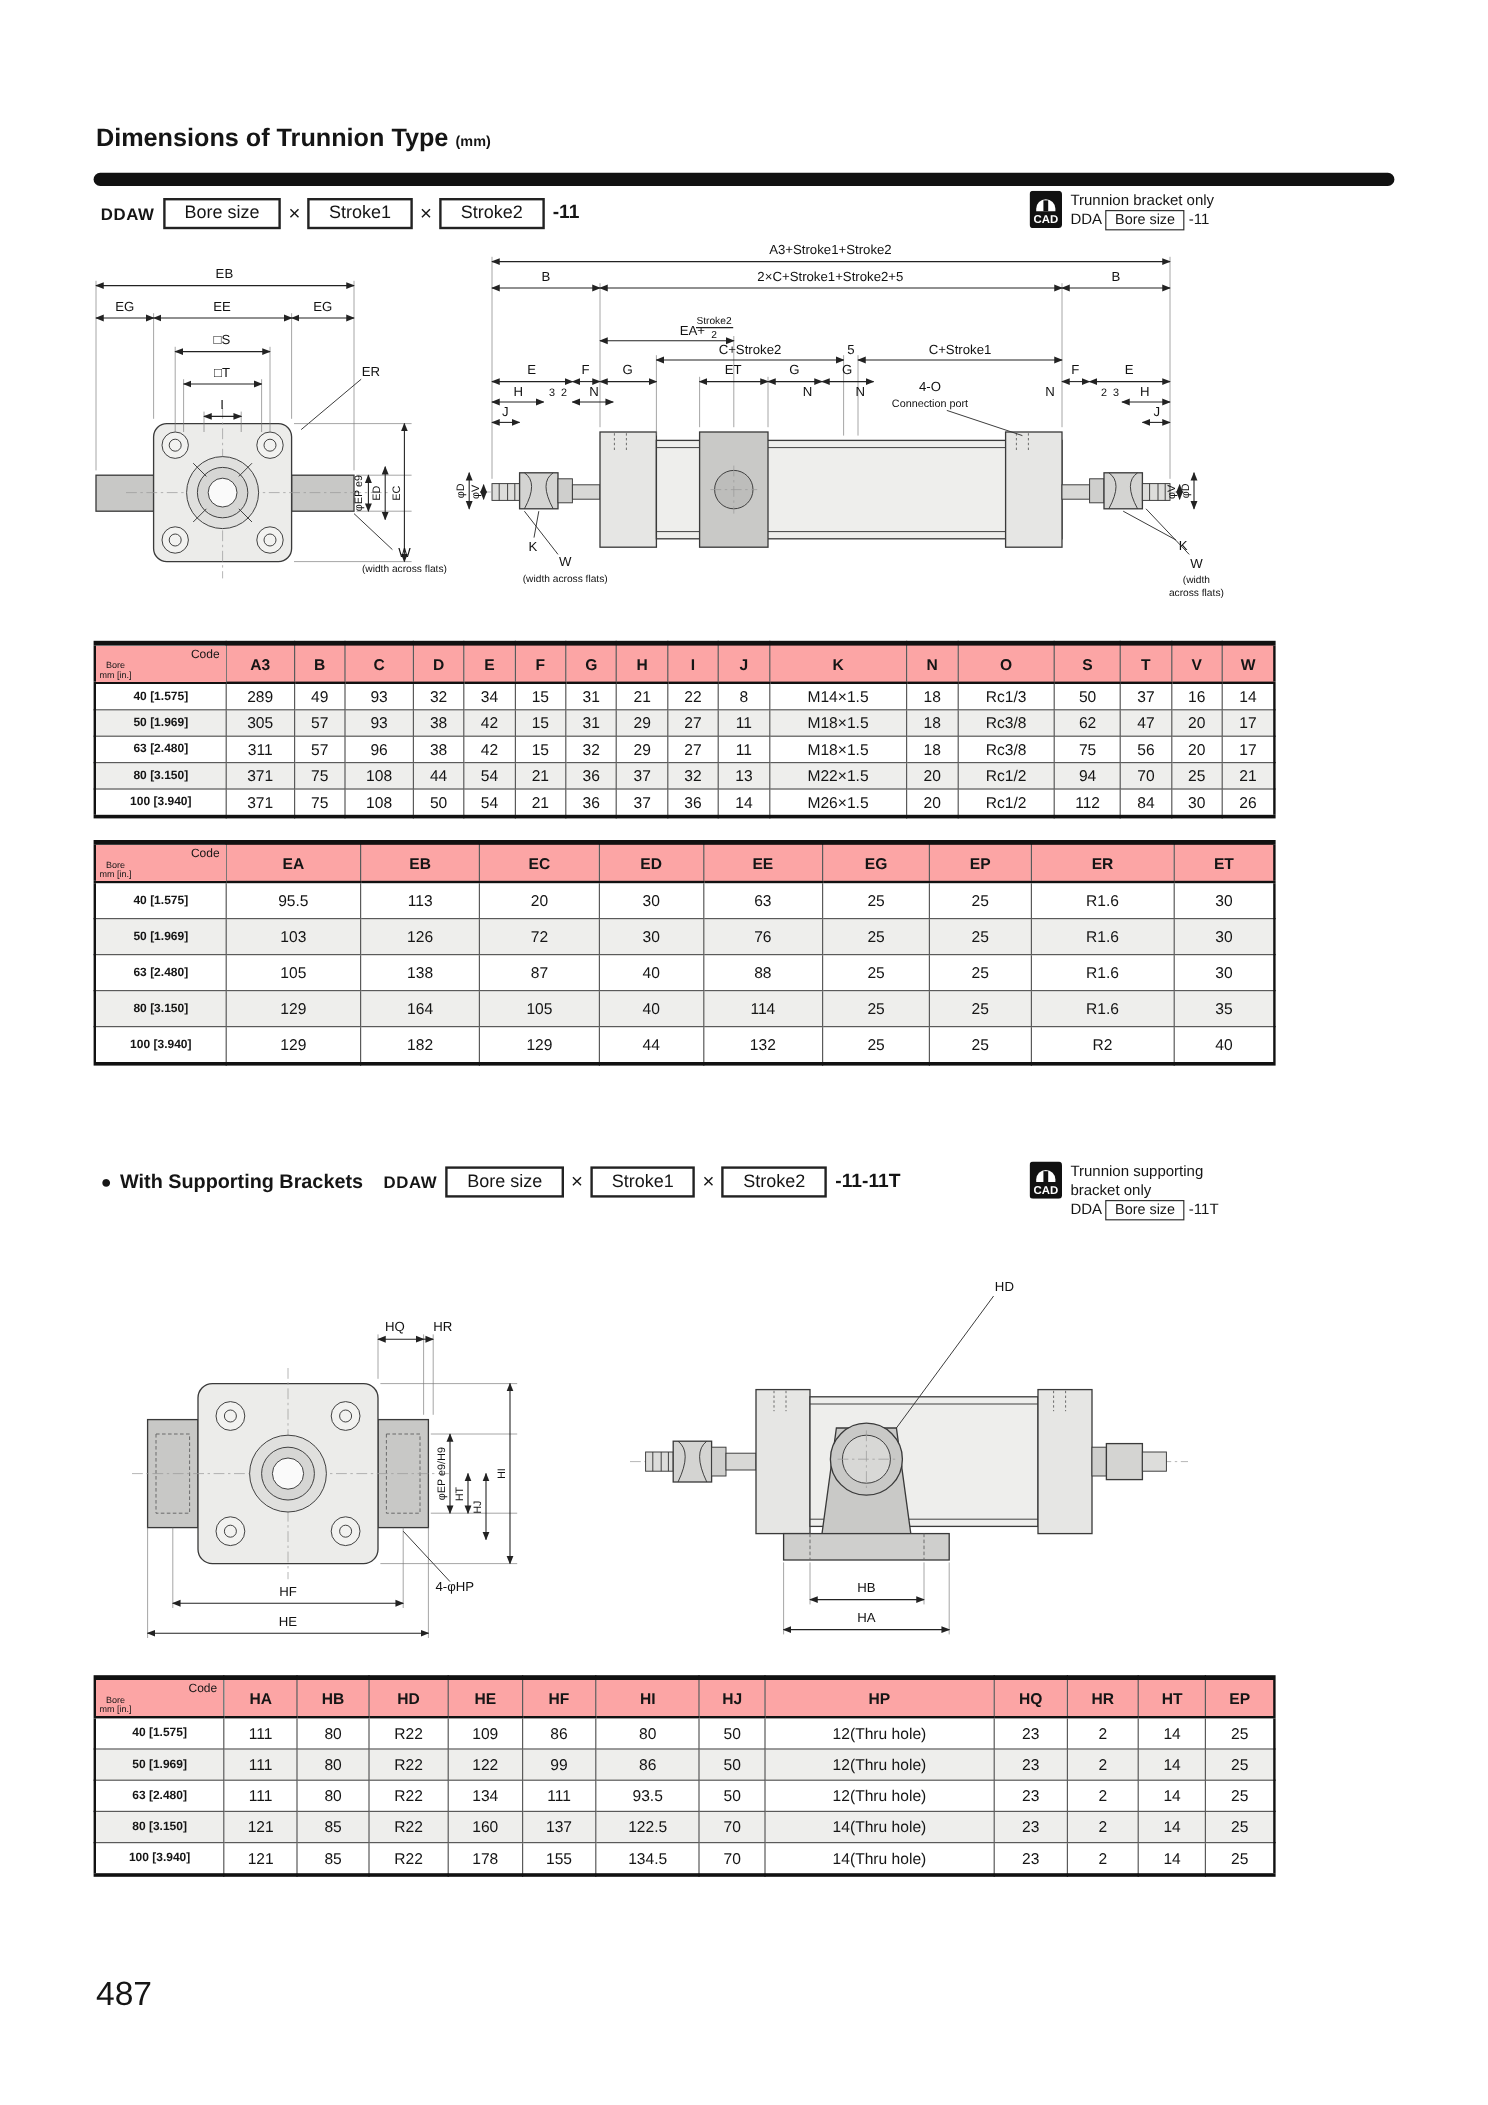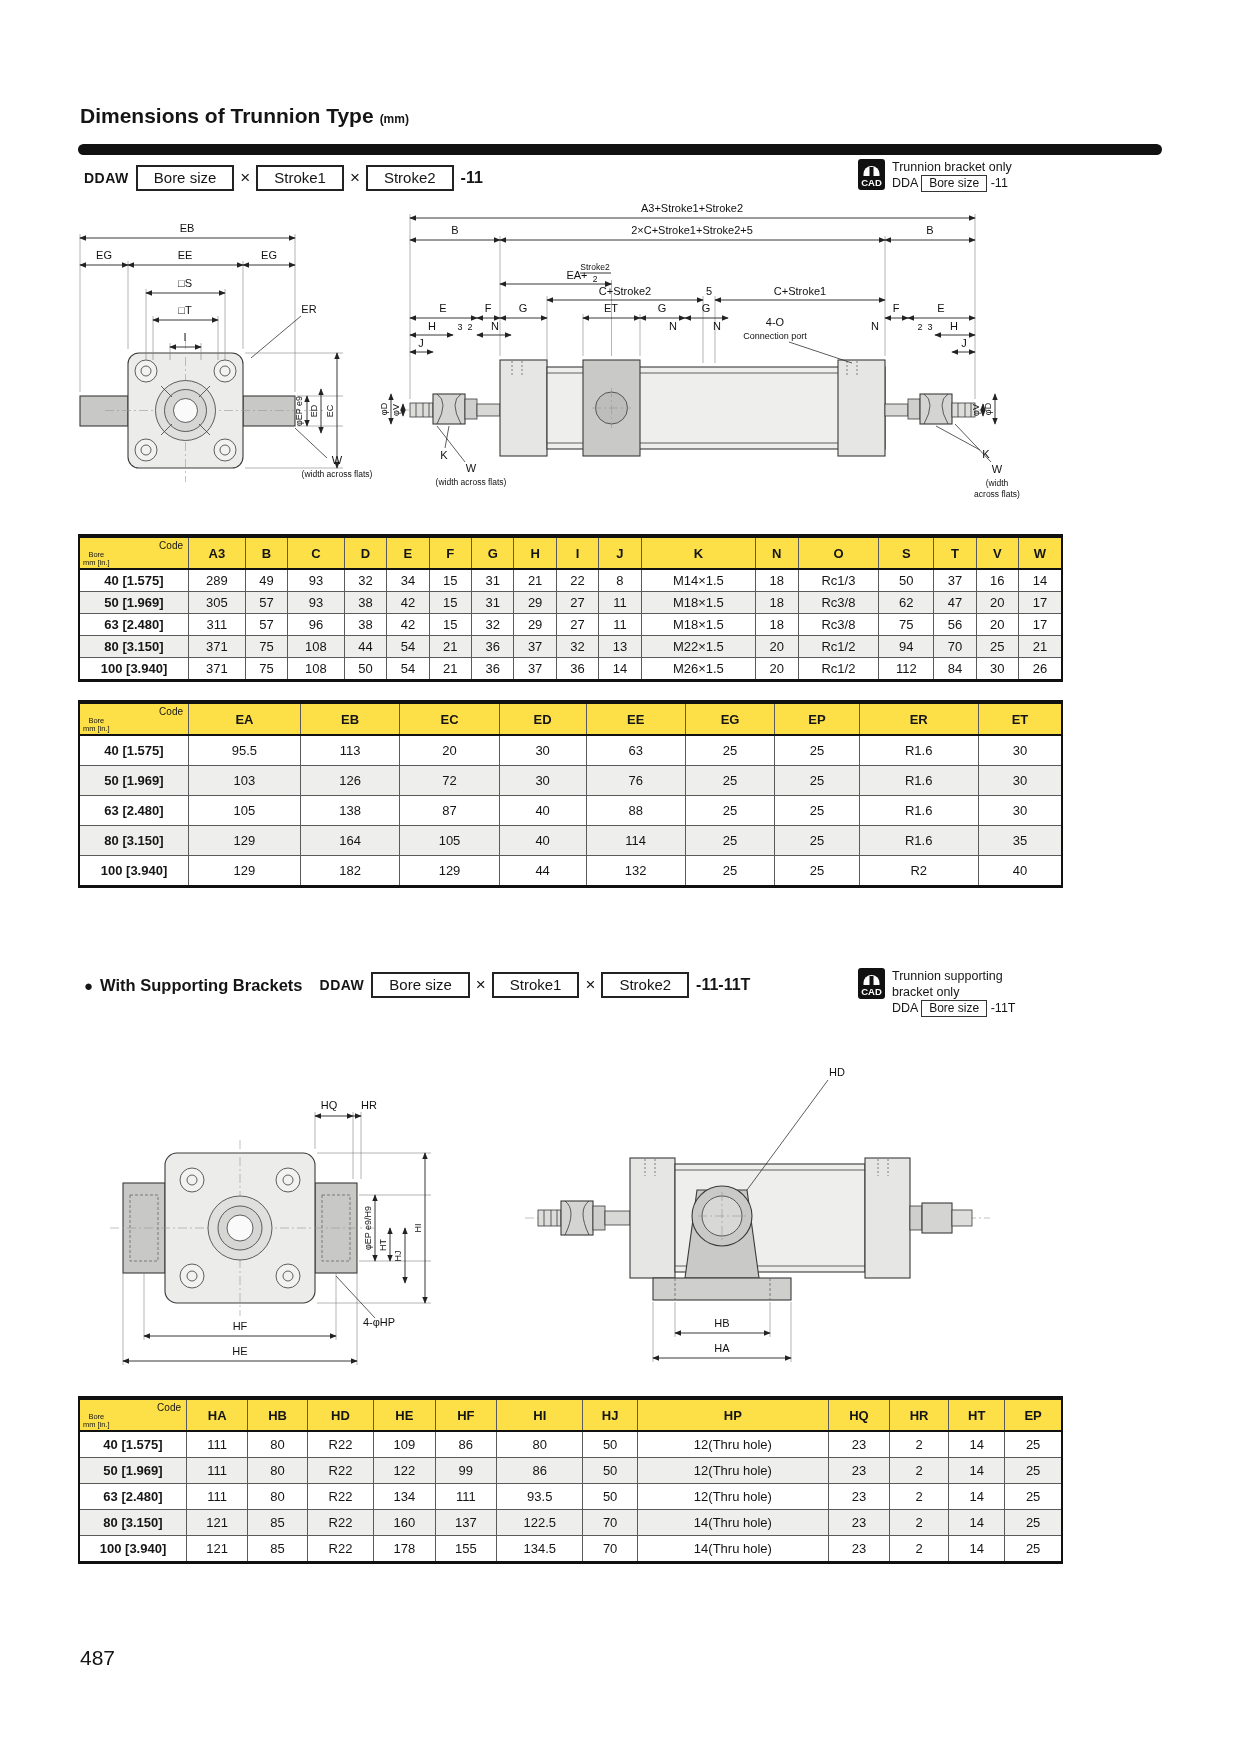--- a/index.html
+++ b/index.html
@@ -20,23 +20,23 @@
   #cad2{left:858px;top:920px;}
   .cad-note .boxed{border:1px solid #333;padding:0 7px;font-size:12px;display:inline-block;line-height:15px;}
   
   #sec2{position:absolute;left:84px;top:924px;display:flex;align-items:center;gap:7px;}
   #sec2 .bullet{font-size:15px;}
   #sec2 .sec-title{font-size:16.5px;font-weight:bold;margin-right:10px;text-align:right;}
   
   .dim-table{position:absolute;border-collapse:collapse;width:985px;background:#fff;
              border:2px solid #111;border-top-width:4px;border-bottom-width:3px;font-size:13px;}
   .dim-table th,.dim-table td{border:1px solid #5a5a5a;text-align:center;padding:3px 3px;}
-  .dim-table thead th{background:#fde047;font-weight:bold;border-bottom:2px solid #111;font-size:13px;}
+  .dim-table thead th{background:#fca5a5;font-weight:bold;border-bottom:2px solid #111;font-size:13px;}
   .dim-table tbody tr:nth-child(even){background:#eeeeec;}
-  .dim-table tbody th{font-weight:bold;width:102px;font-size:13px;background:transparent;}
+  .dim-table tbody th{font-weight:bold;width:102px;font-size:10px;background:transparent;}
   .dim-table td{font-size:13px;}
   .t2 td,.t2 tbody th{padding:7px 3px;}
   .t3 td,.t3 tbody th{padding:5px 2px;}
   th.corner{position:relative;width:102px;min-width:102px;padding:0;height:30px;
     background-color:#e8e8e6;
     background-image:linear-gradient(to bottom right,transparent calc(50% - .8px),#222 calc(50% - .8px),#222 calc(50% + .8px),transparent calc(50% + .8px));}
   .c-code{position:absolute;top:2px;right:5px;font-size:10px;font-weight:normal;}
   .c-bore{position:absolute;bottom:1px;left:3px;display:flex;flex-direction:column;align-items:center;
           font-size:7.5px;line-height:8px;font-weight:normal;}
   #table1{left:78px;top:486px;}
@@ -48,21 +48,21 @@
   #svg2{left:75px;top:970px;}
   .lbl{font:11px "Liberation Sans",sans-serif;fill:#111;text-anchor:middle;}
   .lbl9{font:9px "Liberation Sans",sans-serif;fill:#111;text-anchor:middle;}
   .lbl8{font:8.5px "Liberation Sans",sans-serif;fill:#111;text-anchor:middle;}
   .dim{stroke:#222;stroke-width:.9;}
   .ext{stroke:#777;stroke-width:.55;}
   .cl{stroke:#999;stroke-width:.6;stroke-dasharray:9 3 2 3;}
   .lead{stroke:#333;stroke-width:.8;fill:none;}
   .part{stroke:#3a3a3a;stroke-width:1.1;}
   .part2{stroke:#3a3a3a;stroke-width:.8;}
-  #footer{position:absolute;left:80px;top:1598px;font-size:21px;}
+  #footer{position:absolute;left:80px;top:1598px;font-size:28px;}
 </style>
 </head>
 <body>
 
 <div id="page">
 
   <div id="title">
     <span>Dimensions of Trunnion Type</span><span class="unit">(mm)</span>
   </div>
   <div id="black-bar"></div>

